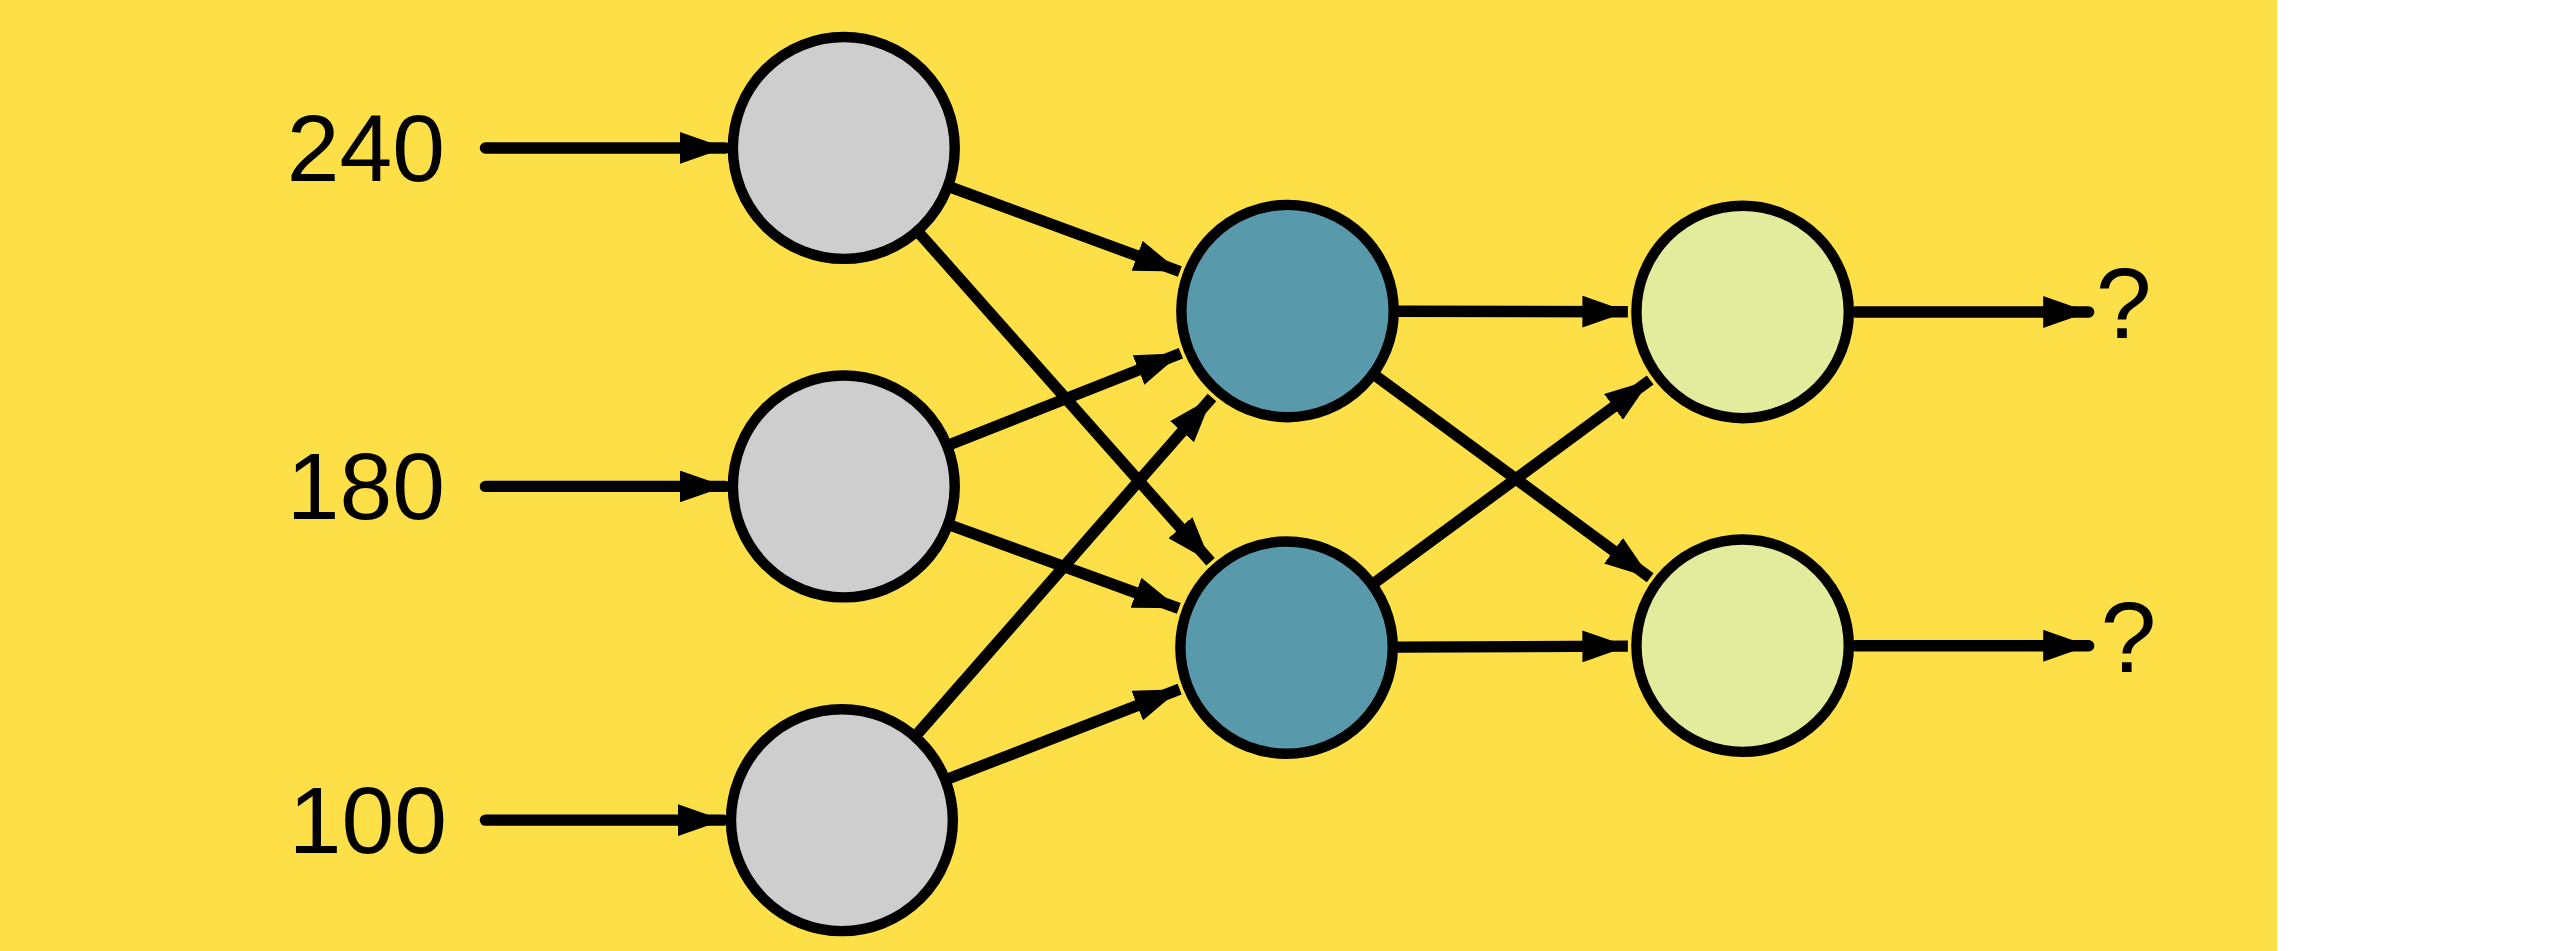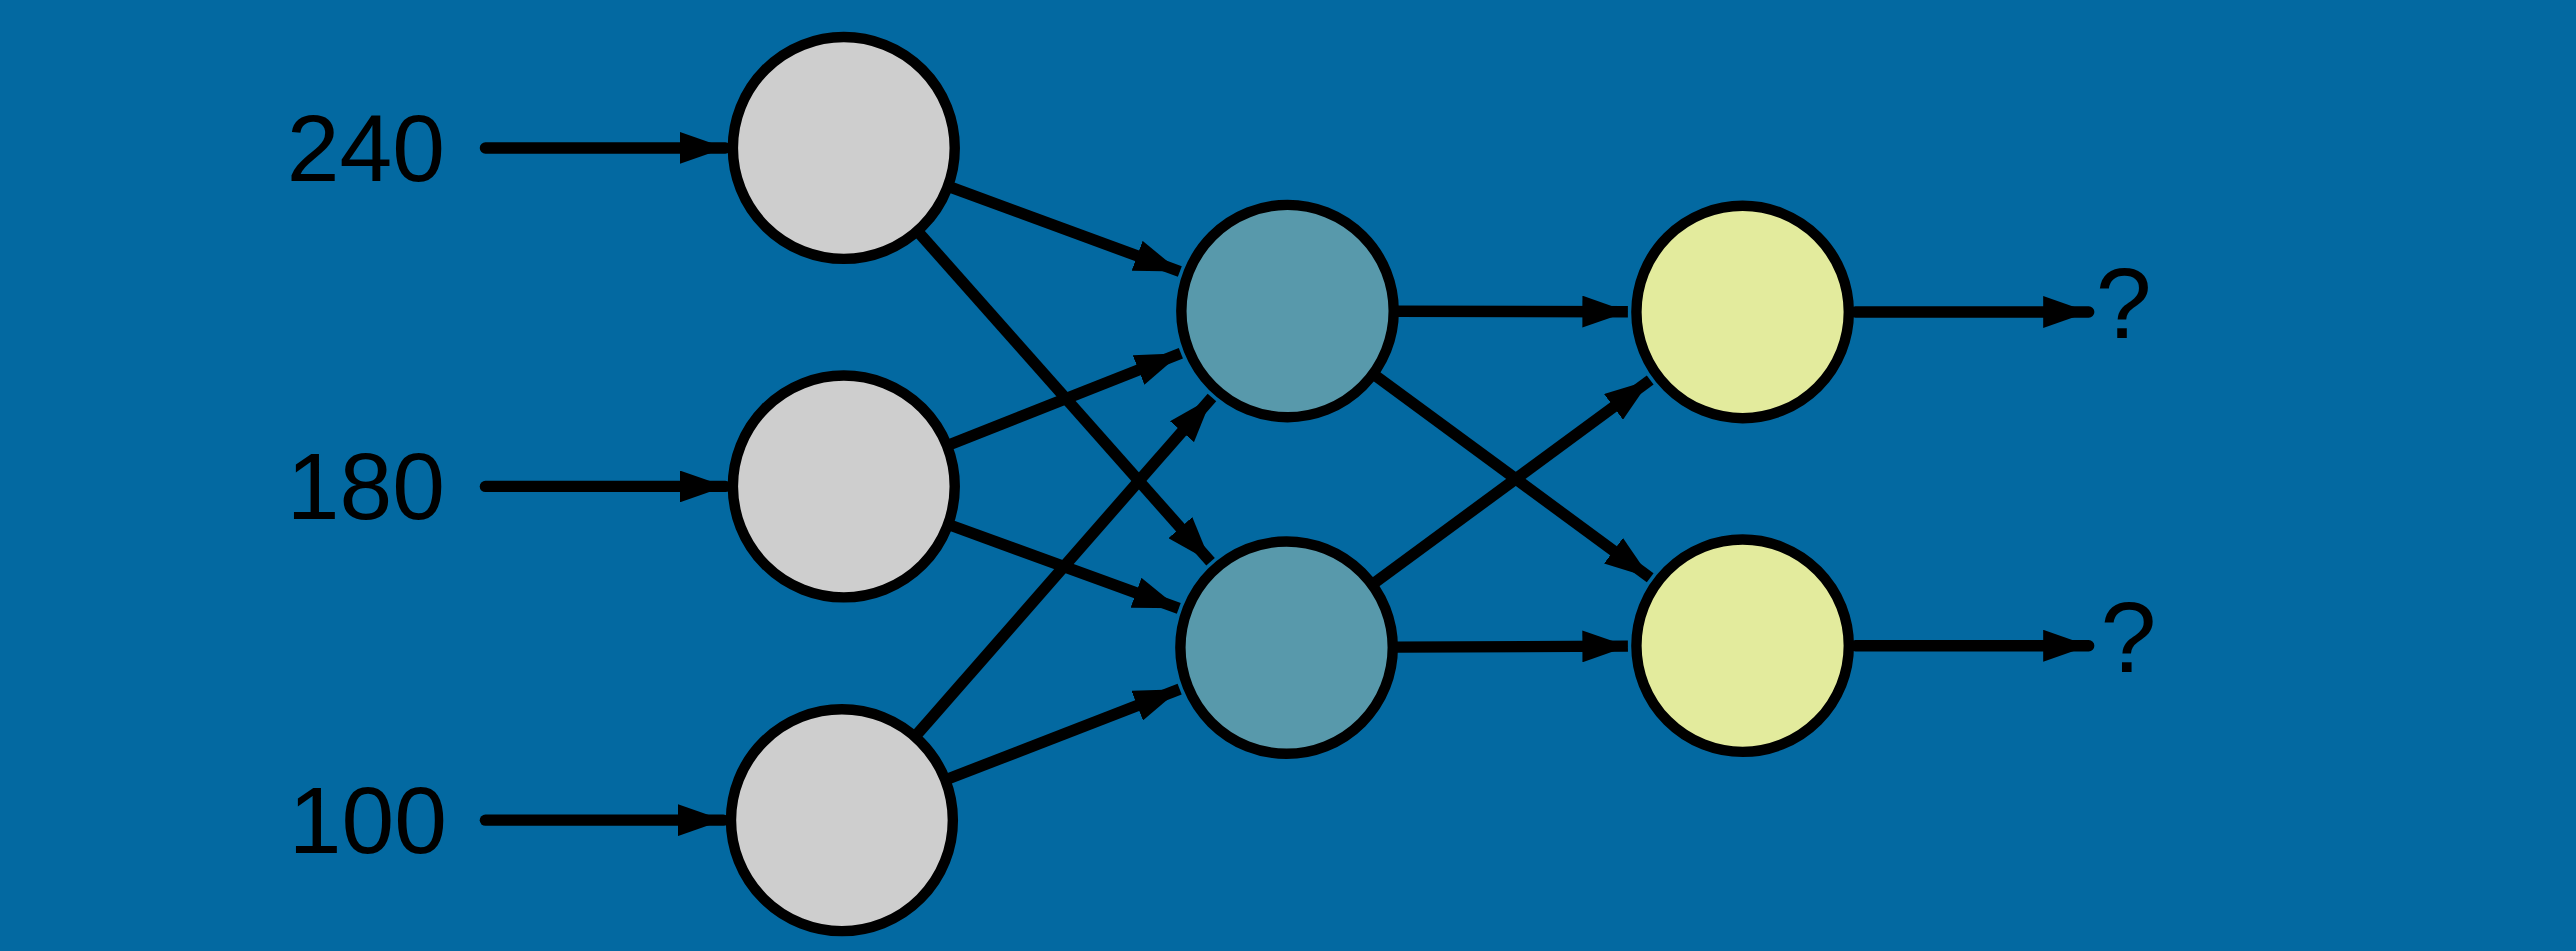--- a/index.html
+++ b/index.html
@@ -2,23 +2,23 @@
 <html style="font-size:15px"><head>
 <meta charset="utf-8">
 <style>
   html, body {
     margin: 0;
     padding: 0;
     background: #ffffff;
   }
   .canvas {
     position: relative;
-    width: 2576px;
+    width: 2277px;
     height: 952px;
-    background: #0369a1;
+    background: #fde047;
     overflow: hidden;
   }
   .canvas svg {
     position: absolute;
     left: 0;
     top: 0;
     display: block;
   }
   .canvas svg text {
     font-family: "Liberation Sans", "DejaVu Sans", sans-serif;

